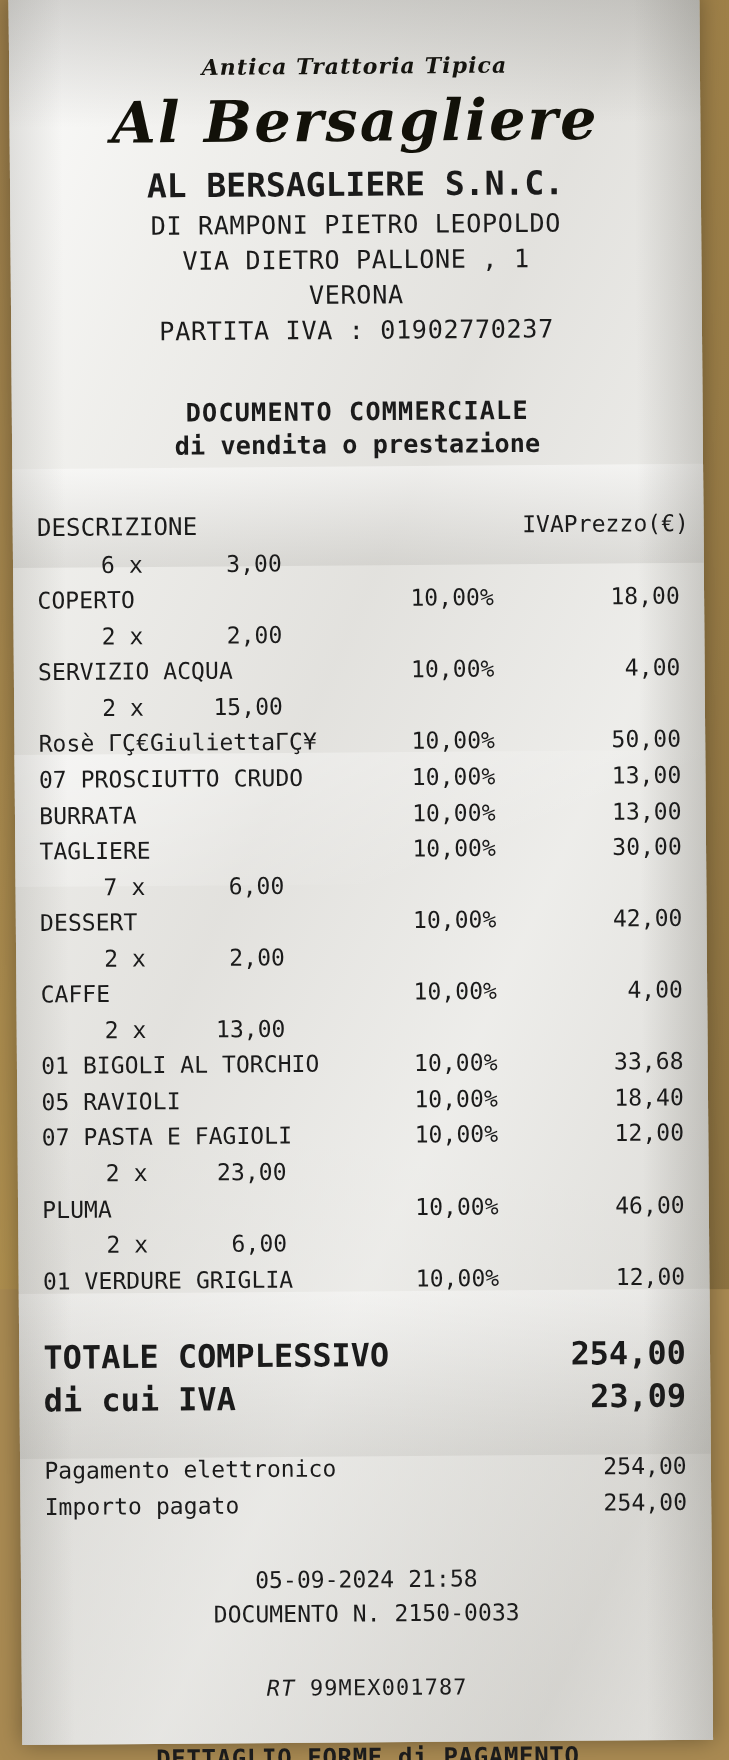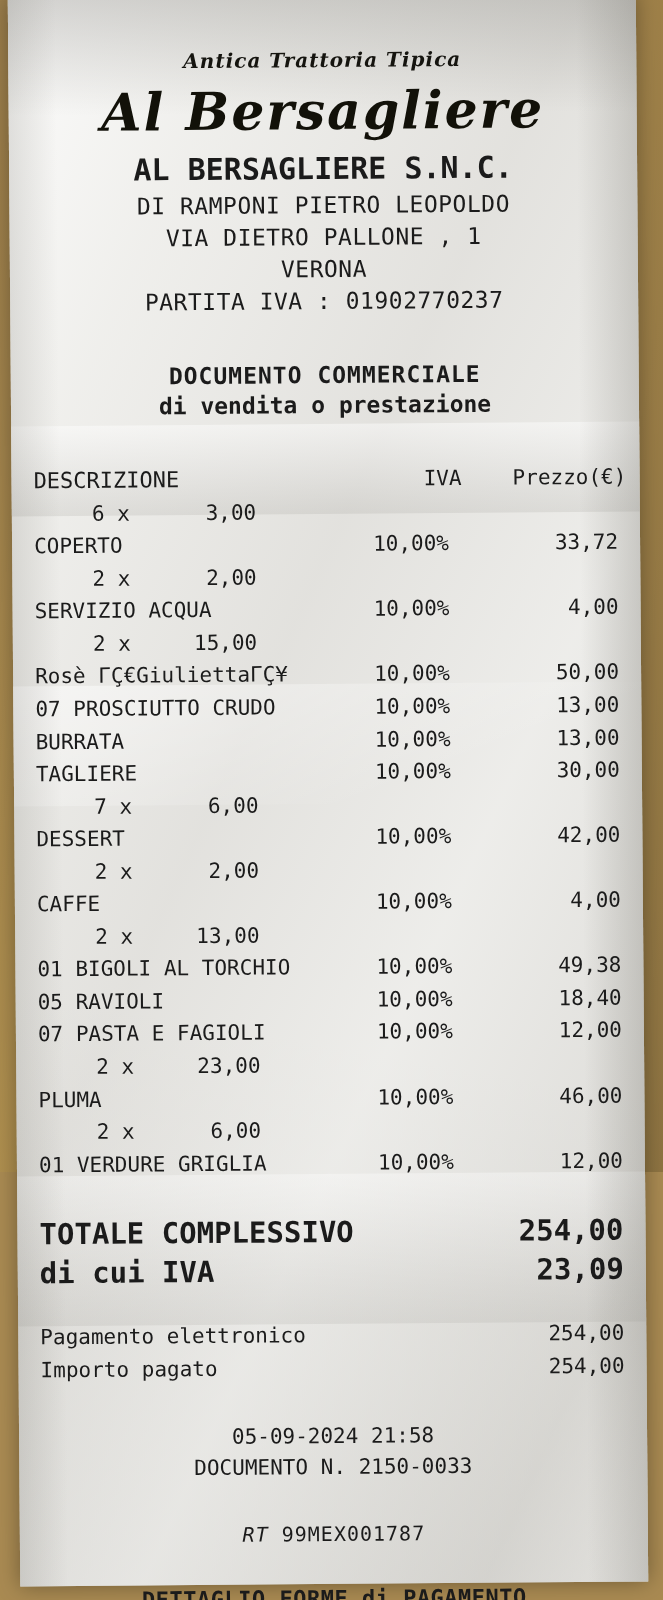--- a/index.html
+++ b/index.html
@@ -116,21 +116,21 @@
     display: flex;
     align-items: baseline;
     line-height: 1.55;
     white-space: pre;
   }
   .col-desc { flex: 1 1 auto; }
   .col-iva  { width: 140px; text-align: left; }
   .col-price{ width: 105px; text-align: right; }
 
   .head .col-desc { font-size: 22px; }
-  .head .col-iva  { text-align: center; padding-left: 14px; }
+  .head .col-iva  { text-align: right; padding-left: 14px; }
   .head .col-price{ text-align: right; }
 
   .qty-row .col-desc { padding-left: 58px; }
 
   
   .totals { margin-top: 34px; font-size: 29px; font-weight: bold; }
   .totals .row { line-height: 1.35; }
   .totals .col-price { width: 160px; }
 
   .pay { margin-top: 28px; font-size: 21px; }
@@ -186,21 +186,21 @@
         </div>
 
         <div class="row qty-row">
           <div class="col-desc">6 x      3,00</div>
           <div class="col-iva"></div>
           <div class="col-price"></div>
         </div>
         <div class="row">
           <div class="col-desc">COPERTO</div>
           <div class="col-iva">10,00%</div>
-          <div class="col-price">33,72</div>
+          <div class="col-price">18,00</div>
         </div>
 
         <div class="row qty-row">
           <div class="col-desc">2 x      2,00</div>
           <div class="col-iva"></div>
           <div class="col-price"></div>
         </div>
         <div class="row">
           <div class="col-desc">SERVIZIO ACQUA</div>
           <div class="col-iva">10,00%</div>
@@ -259,21 +259,21 @@
         </div>
 
         <div class="row qty-row">
           <div class="col-desc">2 x     13,00</div>
           <div class="col-iva"></div>
           <div class="col-price"></div>
         </div>
         <div class="row">
           <div class="col-desc">01 BIGOLI AL TORCHIO</div>
           <div class="col-iva">10,00%</div>
-          <div class="col-price">49,38</div>
+          <div class="col-price">33,68</div>
         </div>
 
         <div class="row">
           <div class="col-desc">05 RAVIOLI</div>
           <div class="col-iva">10,00%</div>
           <div class="col-price">18,40</div>
         </div>
 
         <div class="row">
           <div class="col-desc">07 PASTA E FAGIOLI</div>

